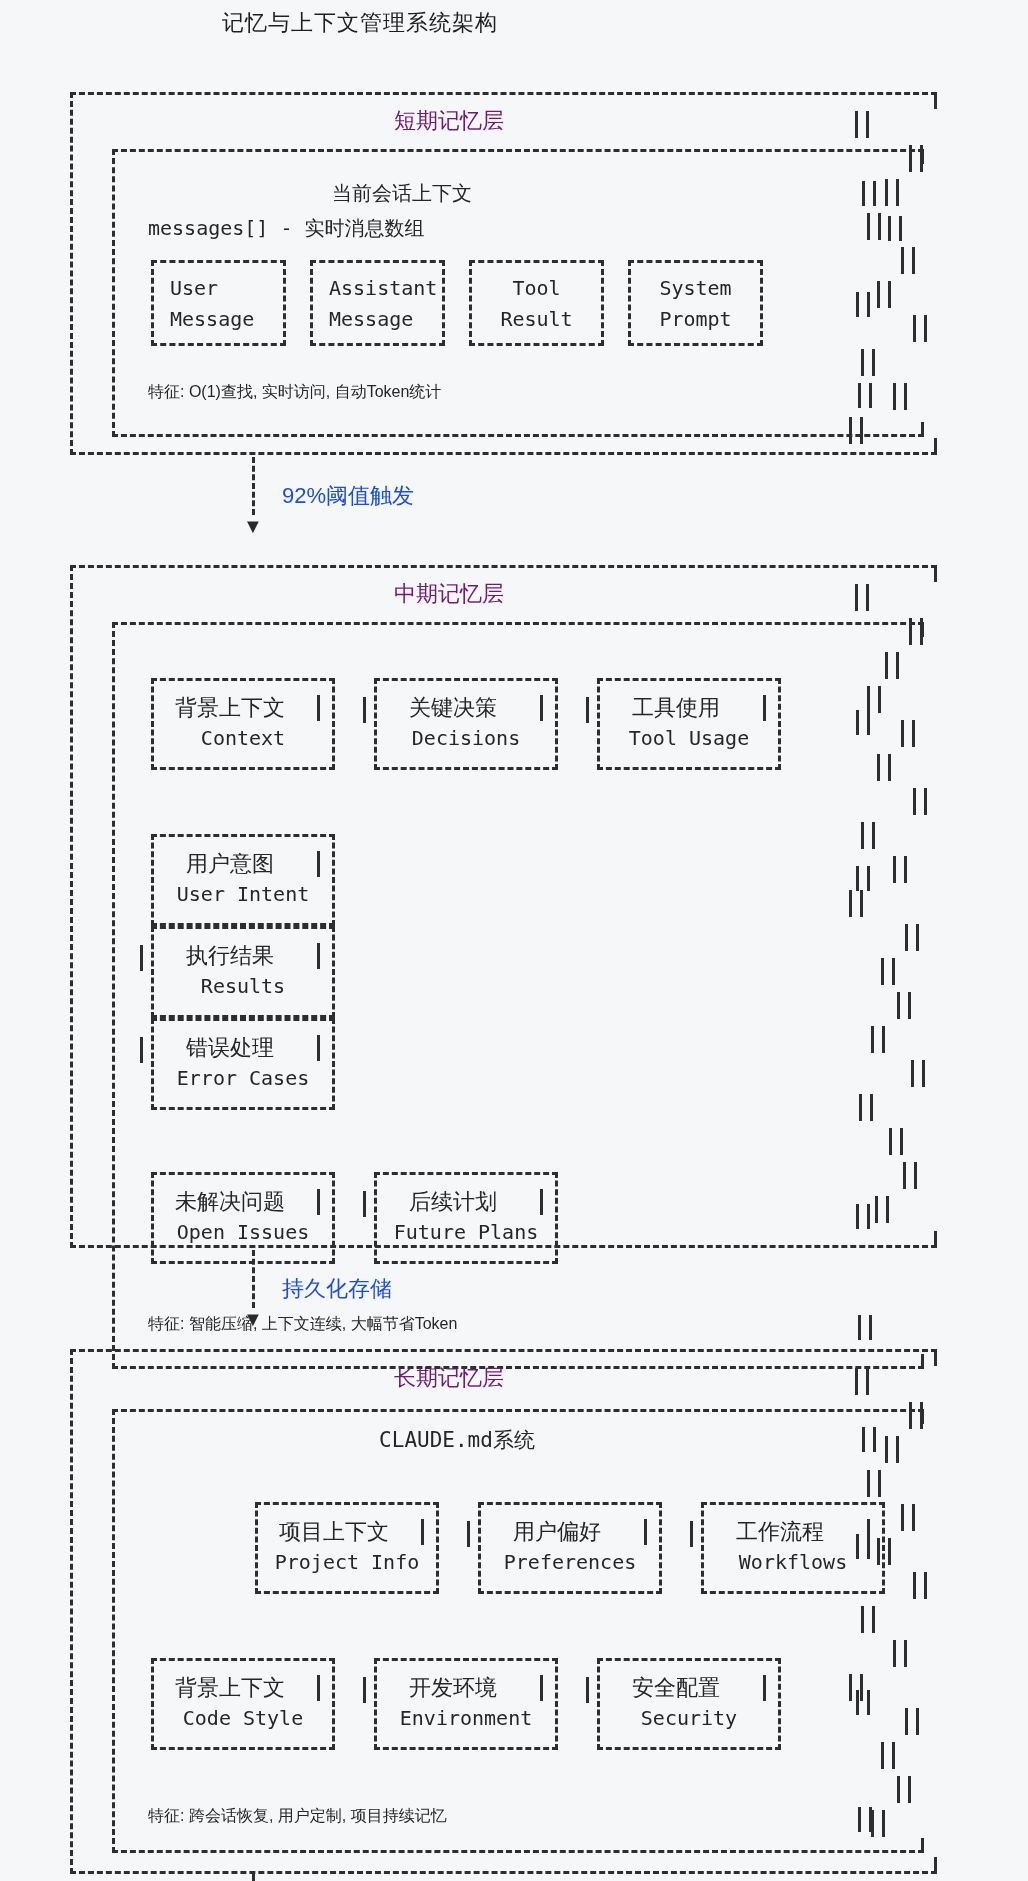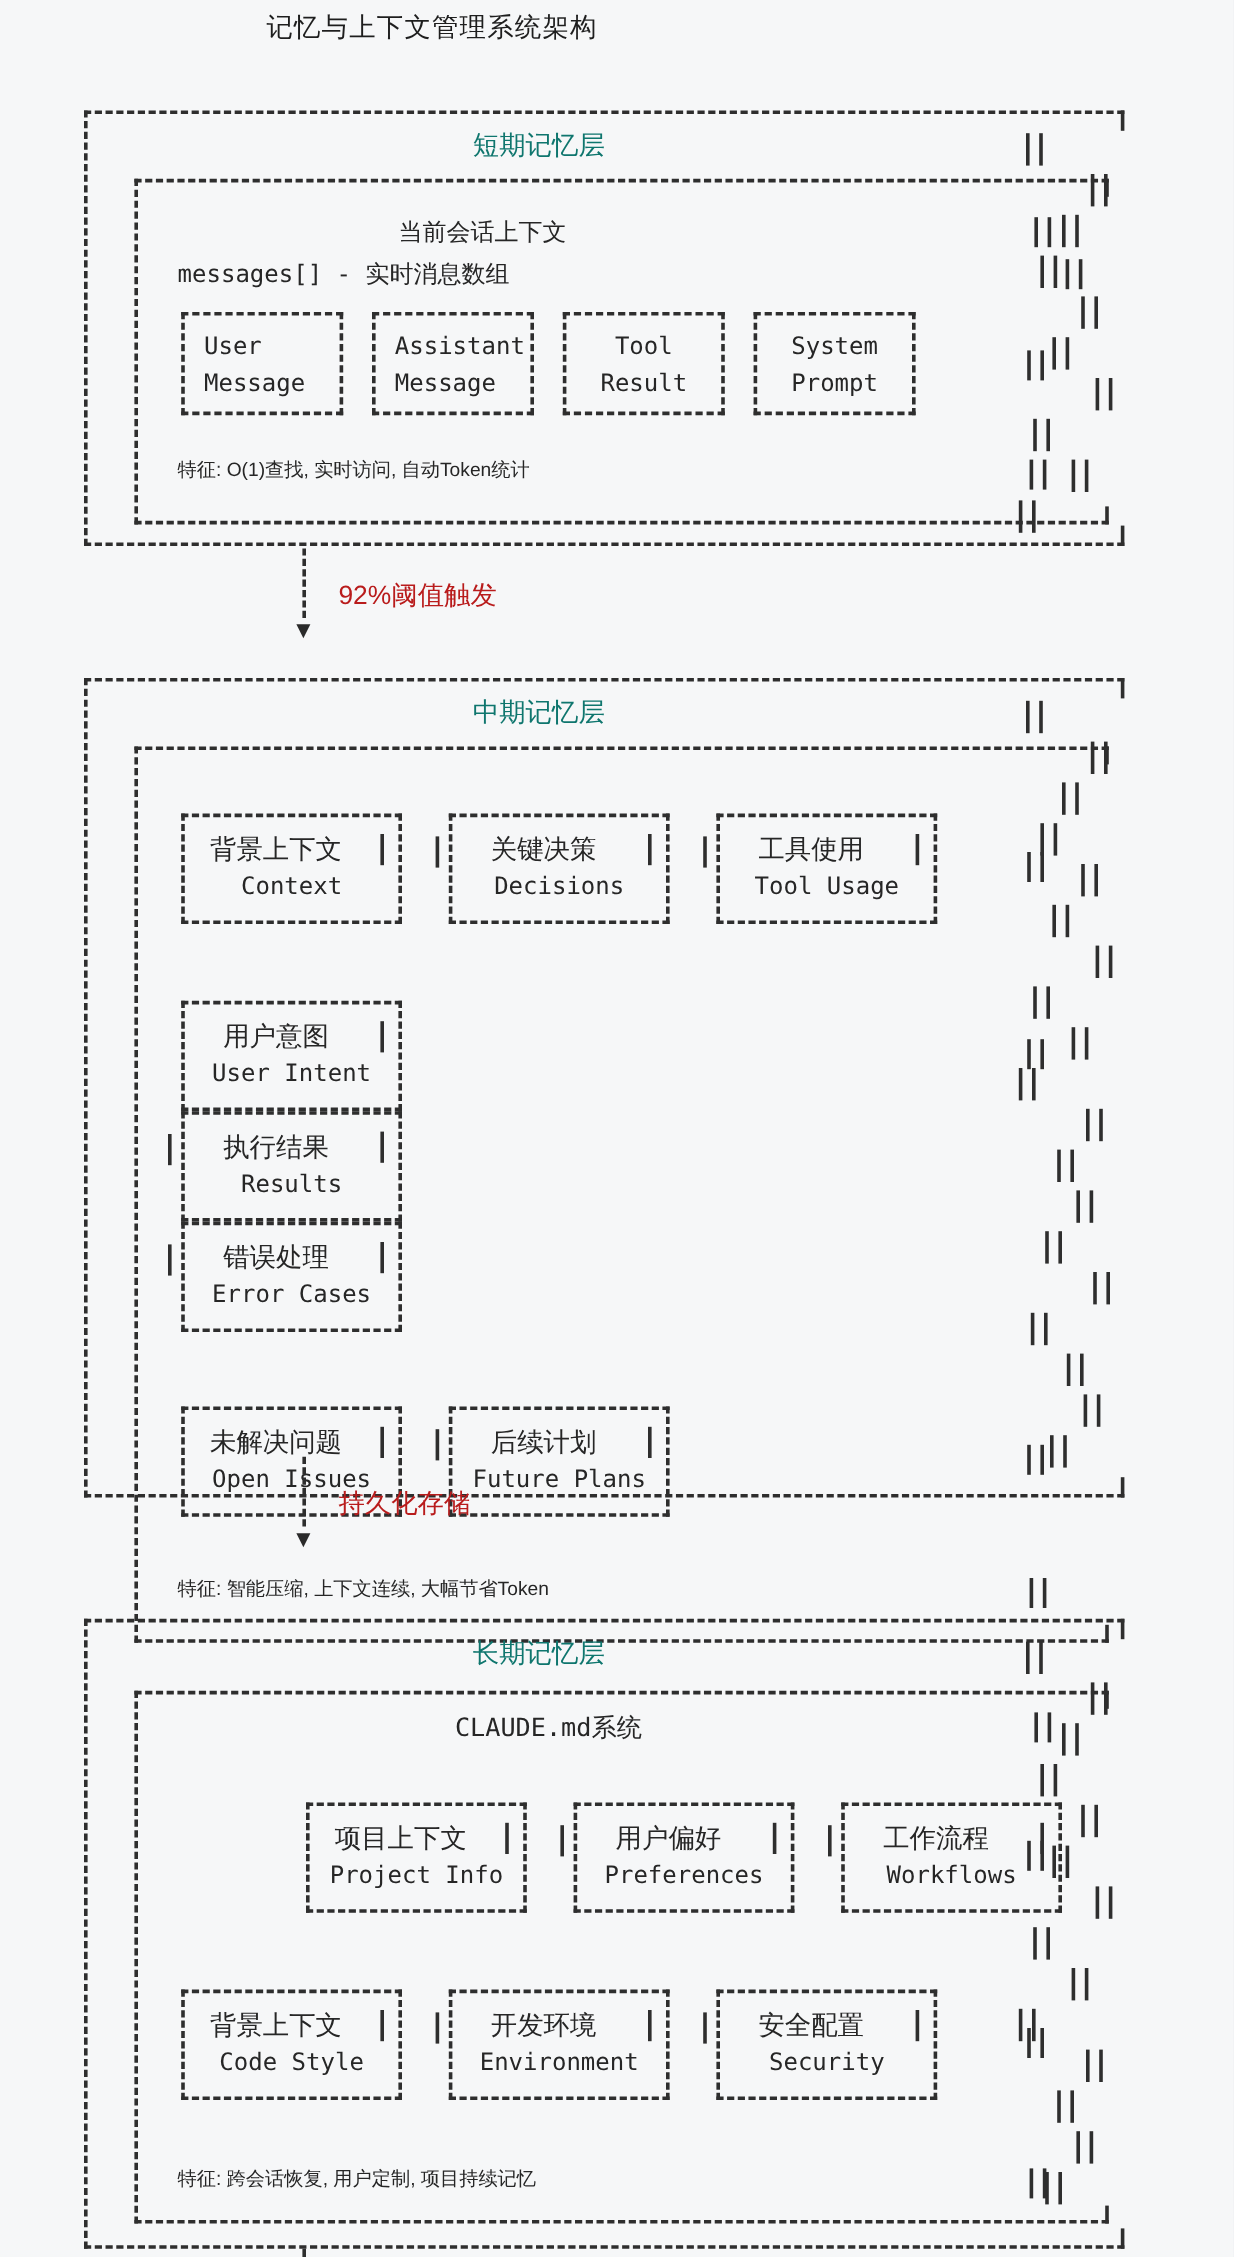--- a/index.html
+++ b/index.html
@@ -27,21 +27,21 @@
   }
   .layer::before { content:""; position:absolute; top:-3px; right:0;  height:17px; border-right:3px solid #2e2e2e; }
   .layer::after  { content:""; position:absolute; bottom:-3px; right:0; height:17px; border-right:3px solid #2e2e2e; }
   .l1 { top:92px;   height:363px; }
   .l2 { top:565px;  height:683px; }
   .l3 { top:1349px; height:525px; }
 
   .layer-head {
     position:relative; padding-top:11px; height:39px;
     text-align:center; padding-right:112px;
-    font-size:22px; color:#0f766e;
+    font-size:22px; color:#701a75;
   }
 
   .inner {
     position:relative; margin:15px 13px 0 39px; width:812px;
     border-top:3px dashed #2e2e2e;
     border-bottom:3px dashed #2e2e2e;
     border-left:3px dashed #2e2e2e;
   }
   .l3 .inner { margin-top:18px; }
   .inner::before { content:""; position:absolute; top:-3px; right:0;  height:15px; border-right:3px solid #2e2e2e; }
@@ -105,23 +105,23 @@
   .feature .hpair { right:52px; }
   .box-row .hpair { right:54px; top:32px; }
 
   
   .vpair { position:absolute; width:14px; height:27px;
            border-left:3px solid #2e2e2e; border-right:3px solid #2e2e2e; }
 
   
   .connector { position:absolute; left:252px; width:220px; height:96px; }
   .c1 { top:455px; }
-  .c2 { top:1212px; }
+  .c2 { top:1248px; }
   .cline { position:absolute; left:0; top:2px; height:58px; border-left:3px dashed #2e2e2e; }
-  .clabel { position:absolute; left:30px; top:26px; font-size:22px; white-space:nowrap; color:#b91c1c; }
+  .clabel { position:absolute; left:30px; top:26px; font-size:22px; white-space:nowrap; color:#1d4ed8; }
   .carrow { position:absolute; left:-9px; top:60px; font-size:20px; color:#2a2a2a; }
   .carrow::before { content:"▼"; }
   .stub { position:absolute; left:252px; top:1874px; height:7px; border-left:3px dashed #2e2e2e; }
 </style>
 </head>
 <body>
 
 <div class="page">
 
   <div class="page-title">记忆与上下文管理系统架构</div>

